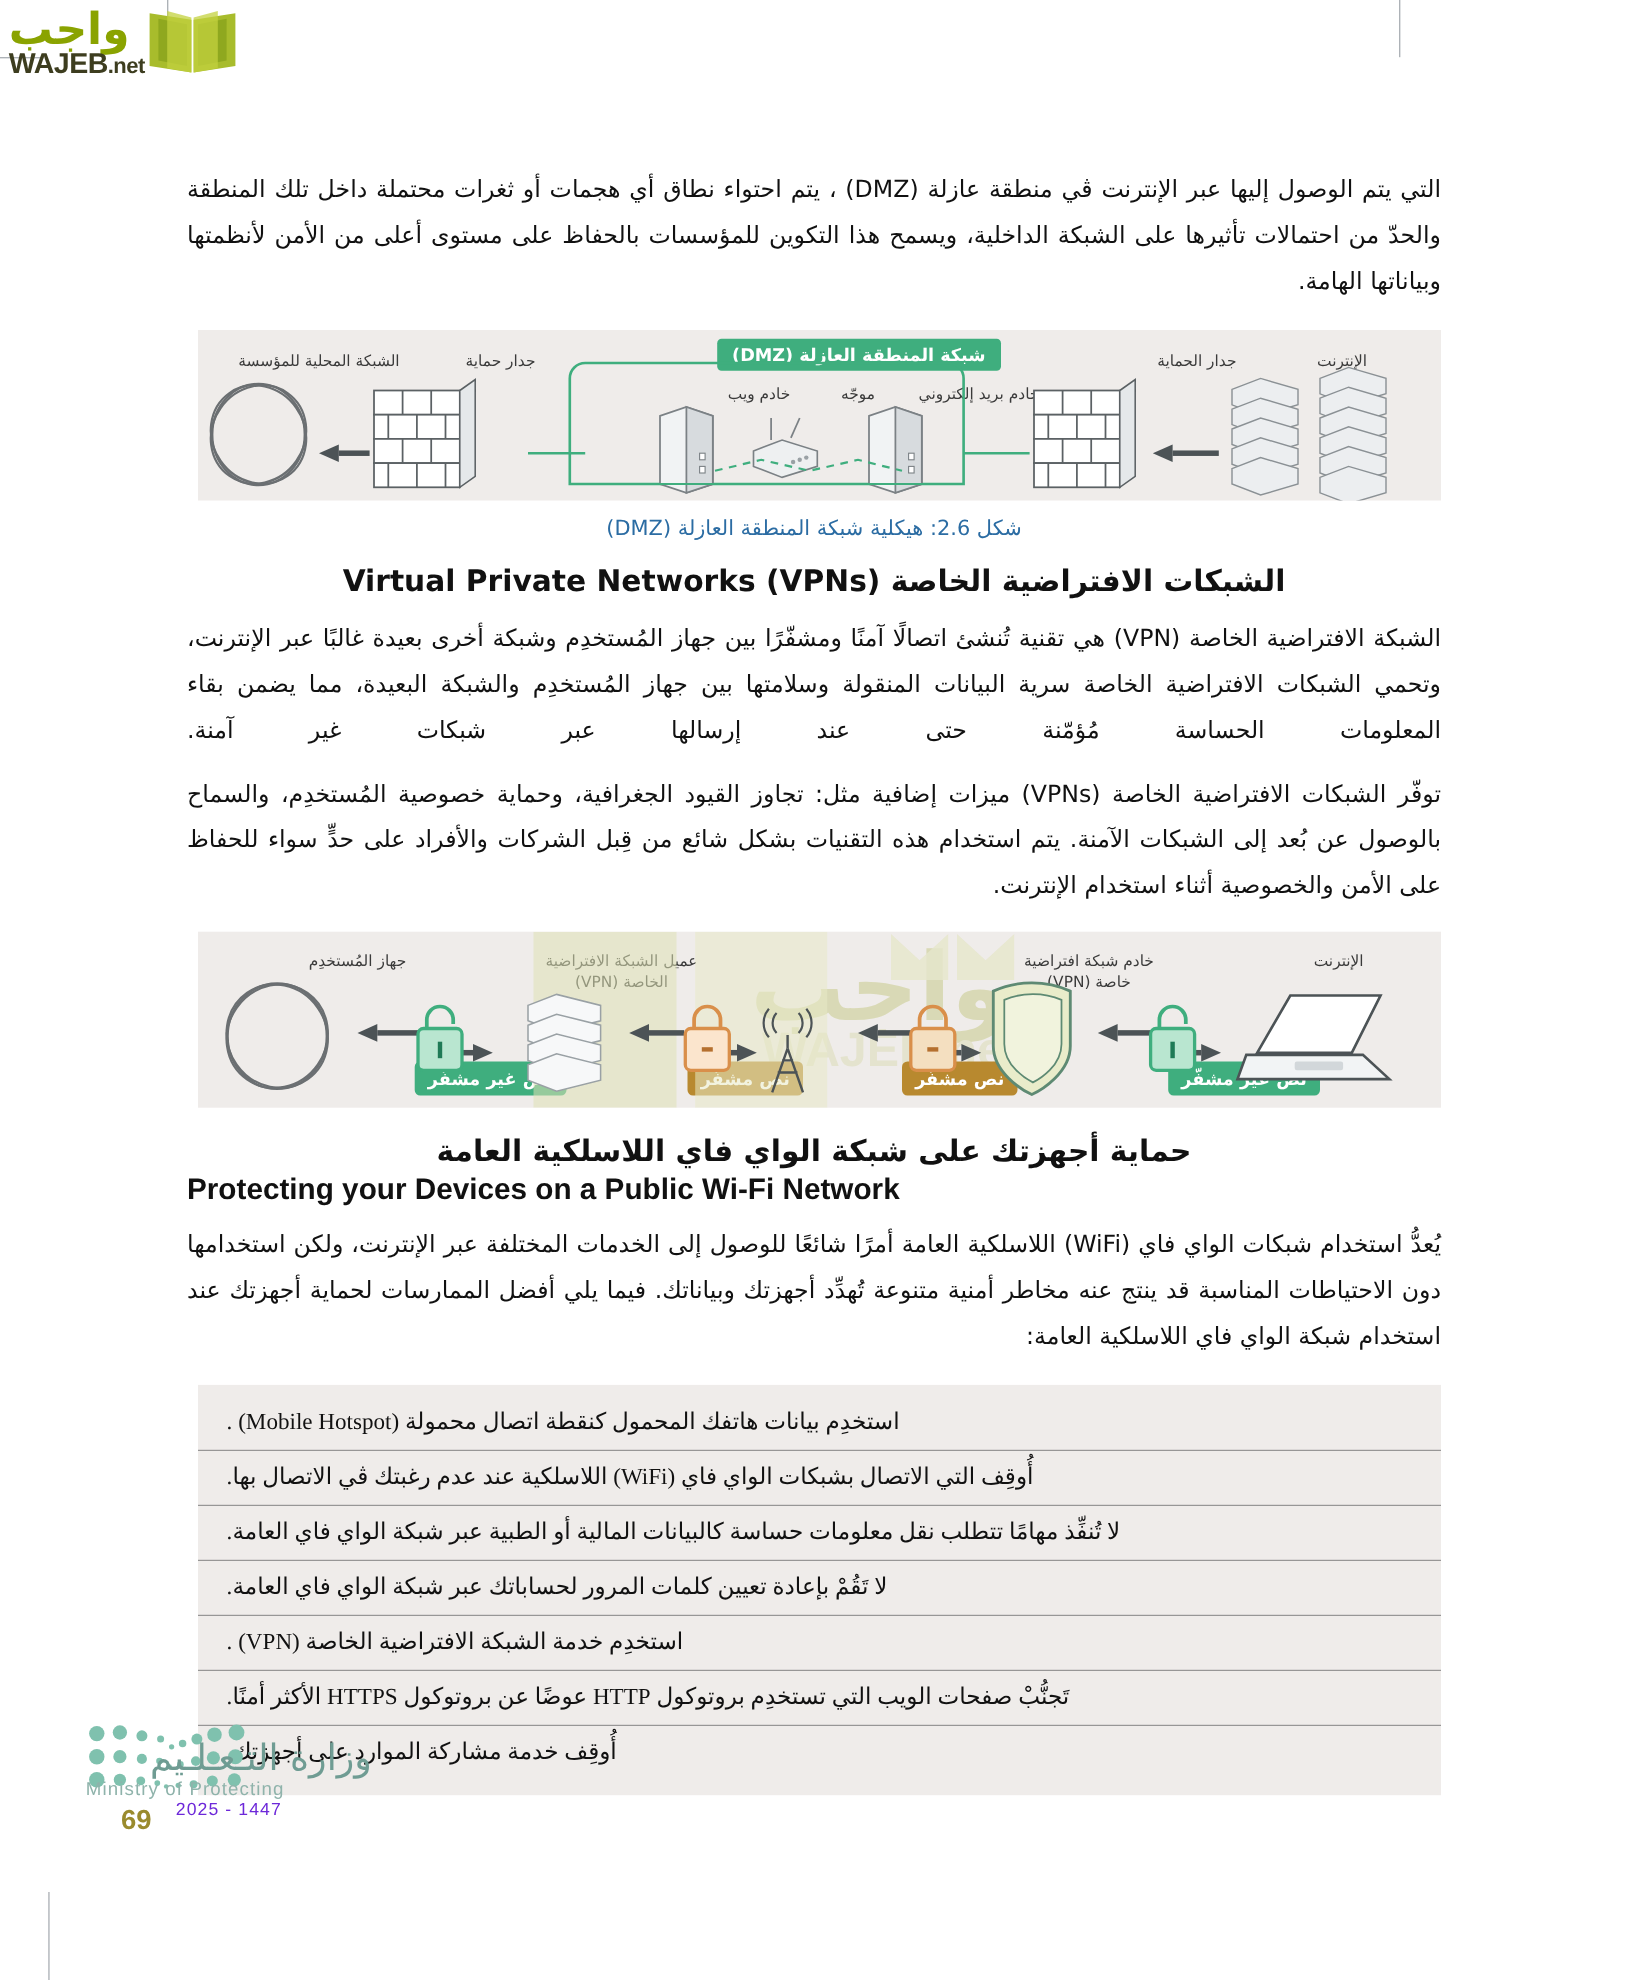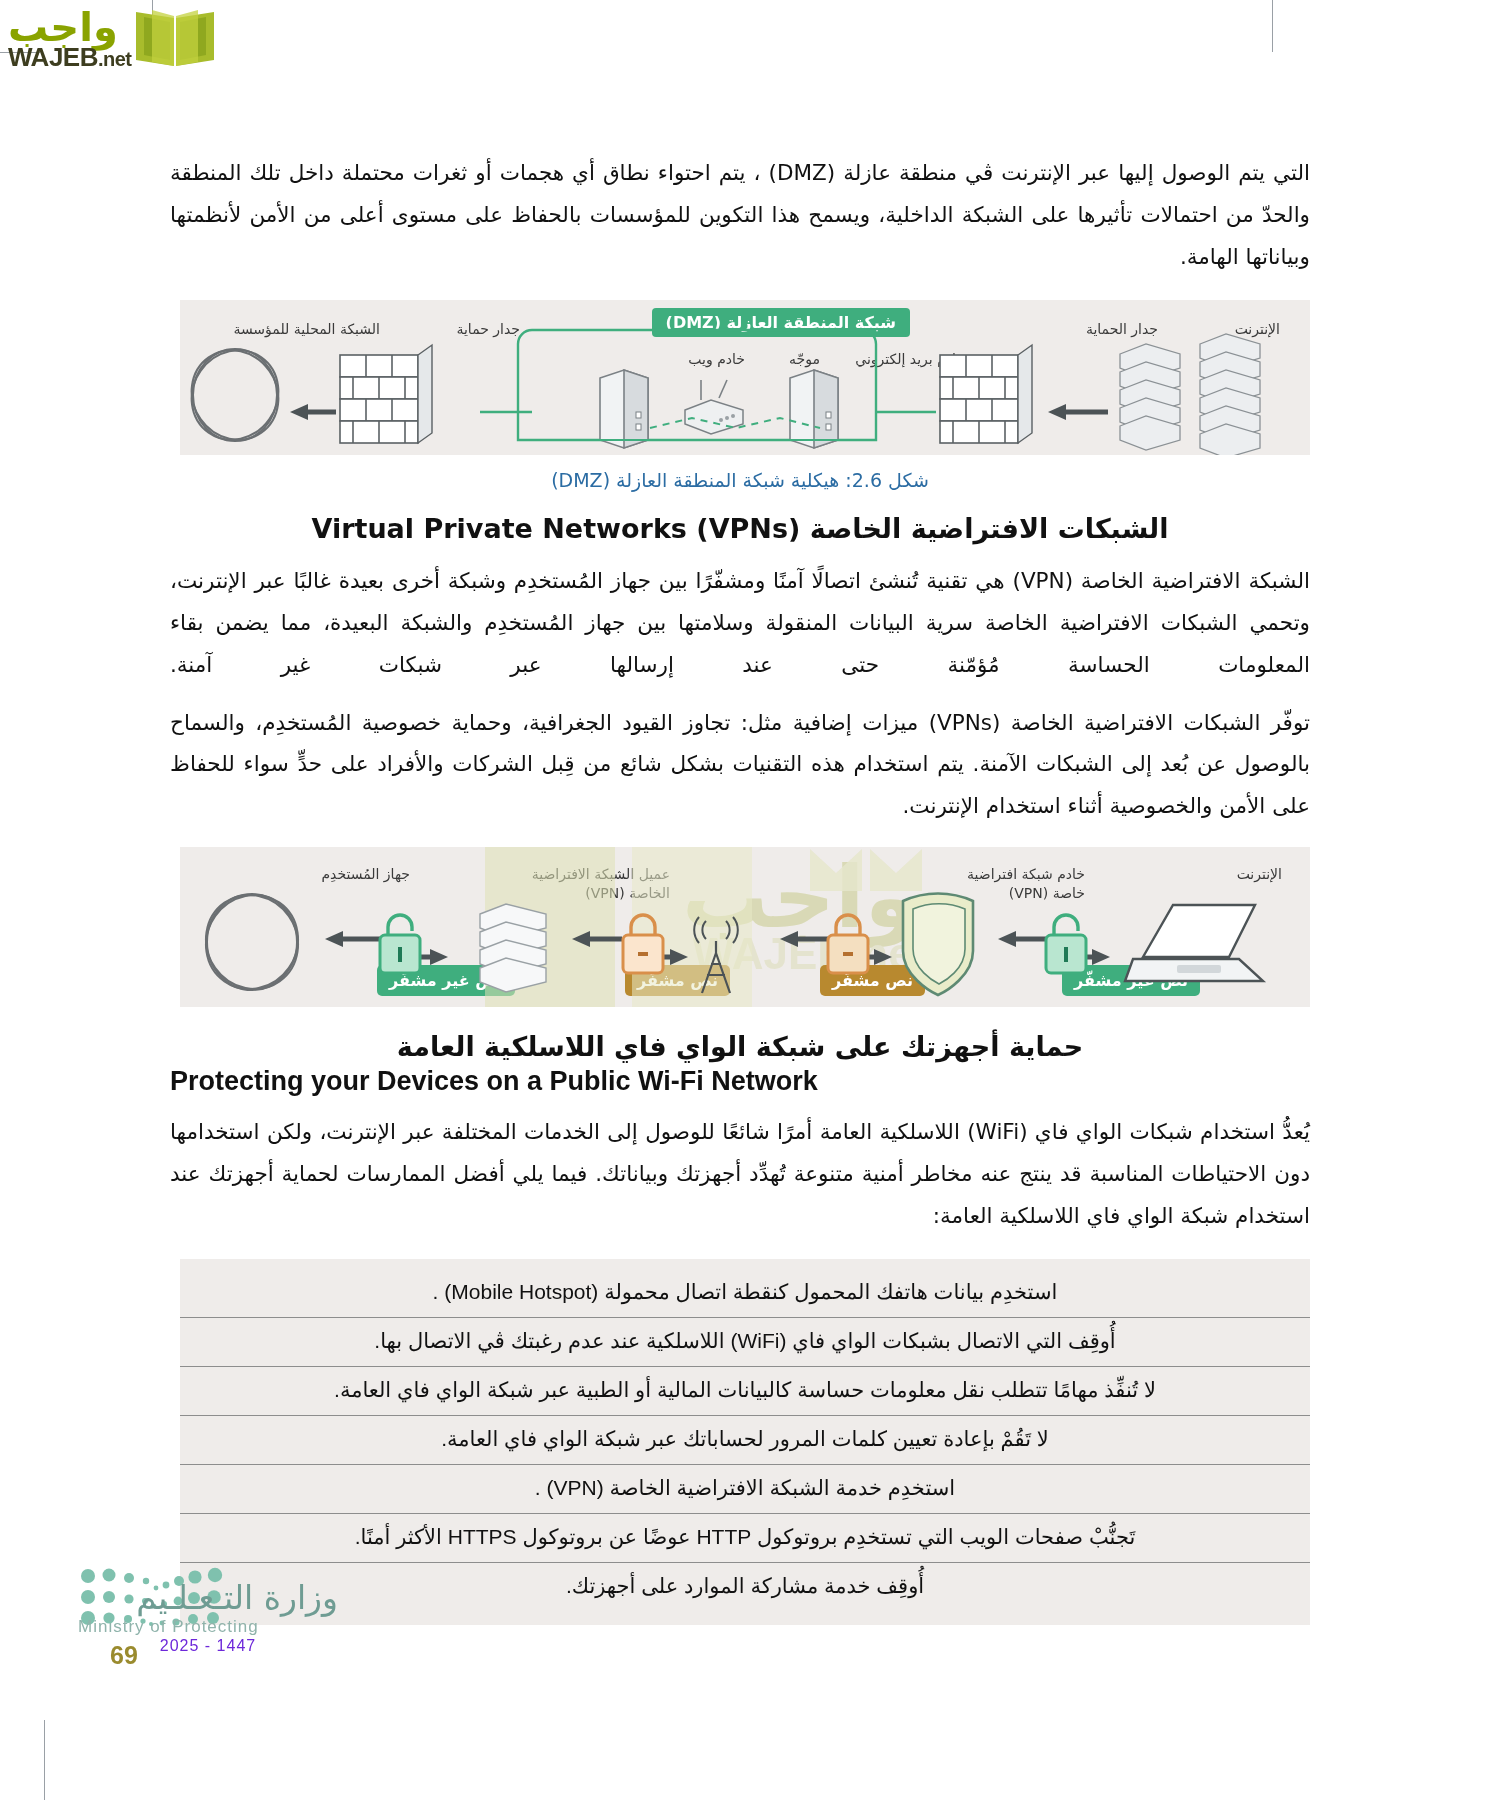--- a/index.html
+++ b/index.html
@@ -38,21 +38,21 @@
 
   
   .figure-box{
     background:#efecea;width:1130px;position:relative;
   }
   .fig-caption{
     text-align:center;color:#2b6ca3;font-size:19px;margin-top:14px;
     font-family:"DejaVu Sans","Liberation Sans",sans-serif;
   }
   .fig-label{
-    position:absolute;font-size:14px;color:#3a3a3a;
+    position:absolute;font-size:14px;color:#3a3a3a;text-align:center;
     line-height:1.35;font-family:"DejaVu Sans","Liberation Sans",sans-serif;
   }
   .dmz-badge{
     position:absolute;background:#3fae7e;color:#fff;font-size:16px;font-weight:bold;
     padding:5px 14px;border-radius:4px;white-space:nowrap;
     font-family:"DejaVu Sans","Liberation Sans",sans-serif;
   }
   .tag{
     position:absolute;color:#fff;font-size:16px;font-weight:bold;
     padding:6px 12px;border-radius:5px;white-space:nowrap;
@@ -67,23 +67,23 @@
     font-family:"DejaVu Sans","Liberation Sans",sans-serif;
   }
   h2.sec-head-en{
     margin:0;text-align:left;font-size:27px;font-weight:bold;color:#111;
     direction:ltr;font-family:"Liberation Sans",sans-serif;
   }
 
   
   .list-box{background:#efecea;width:1130px;padding:10px 0 14px 0;}
   .list-row{
-    font-size:21px;color:#111;padding:11px 26px 13px 26px;text-align:center;
+    font-size:21px;color:#111;padding:11px 26px 13px 26px;text-align:left;
     border-bottom:1.5px solid #8d8d8d;
-    font-family:Liberation Sans, sans-serif;
+    font-family:Liberation Serif, serif;
   }
   .list-row:last-child{border-bottom:none;}
 
   
   .moe{position:absolute;left:78px;top:1578px;width:260px;}
   .moe-title{font-size:33px;color:#6f9c93;letter-spacing:2px;
     font-family:"DejaVu Sans","Liberation Sans",sans-serif;}
   .moe-sub{font-size:17px;color:#8fb3ab;direction:ltr;text-align:left;
     font-family:"Liberation Sans",sans-serif;letter-spacing:1px;}
   .moe-year{font-size:16px;color:#6d28d9;direction:ltr;text-align:center;

